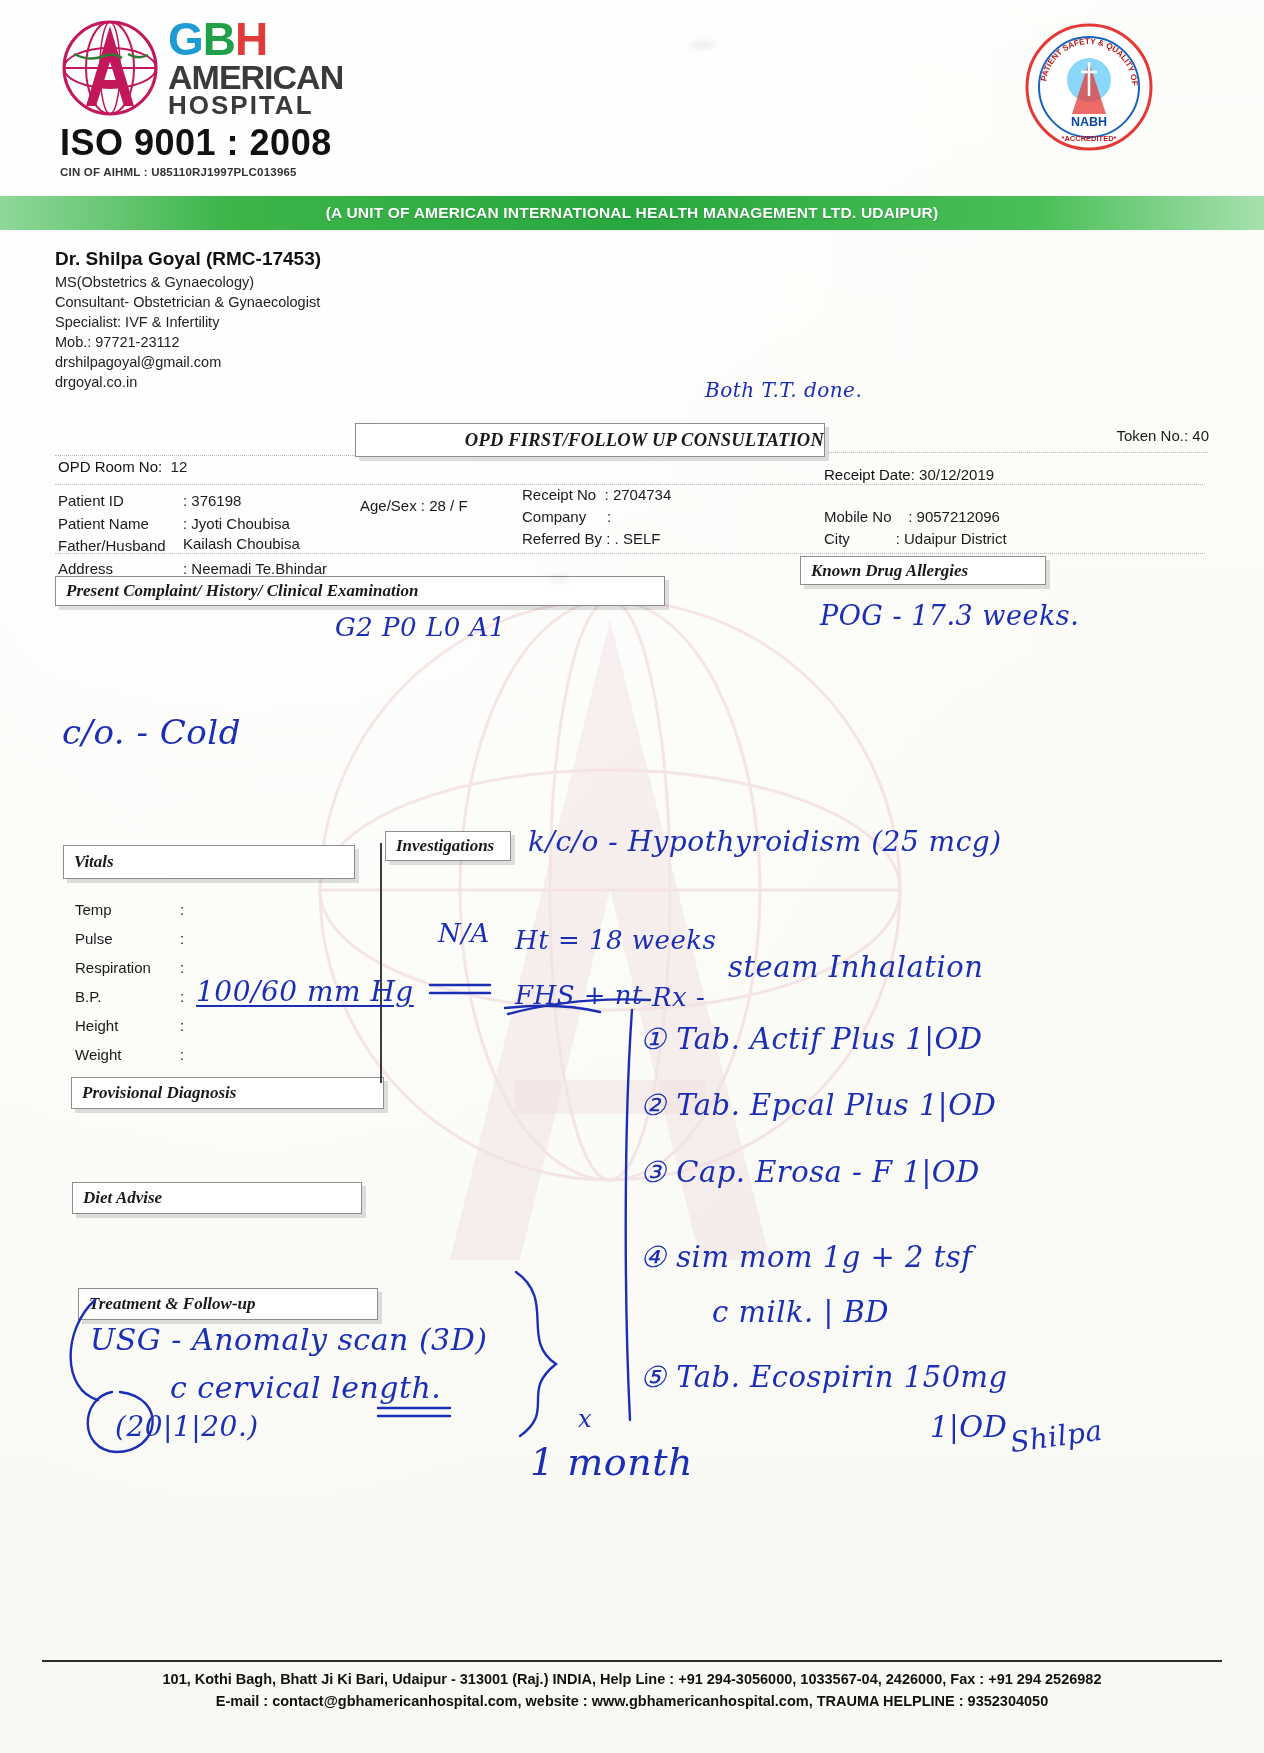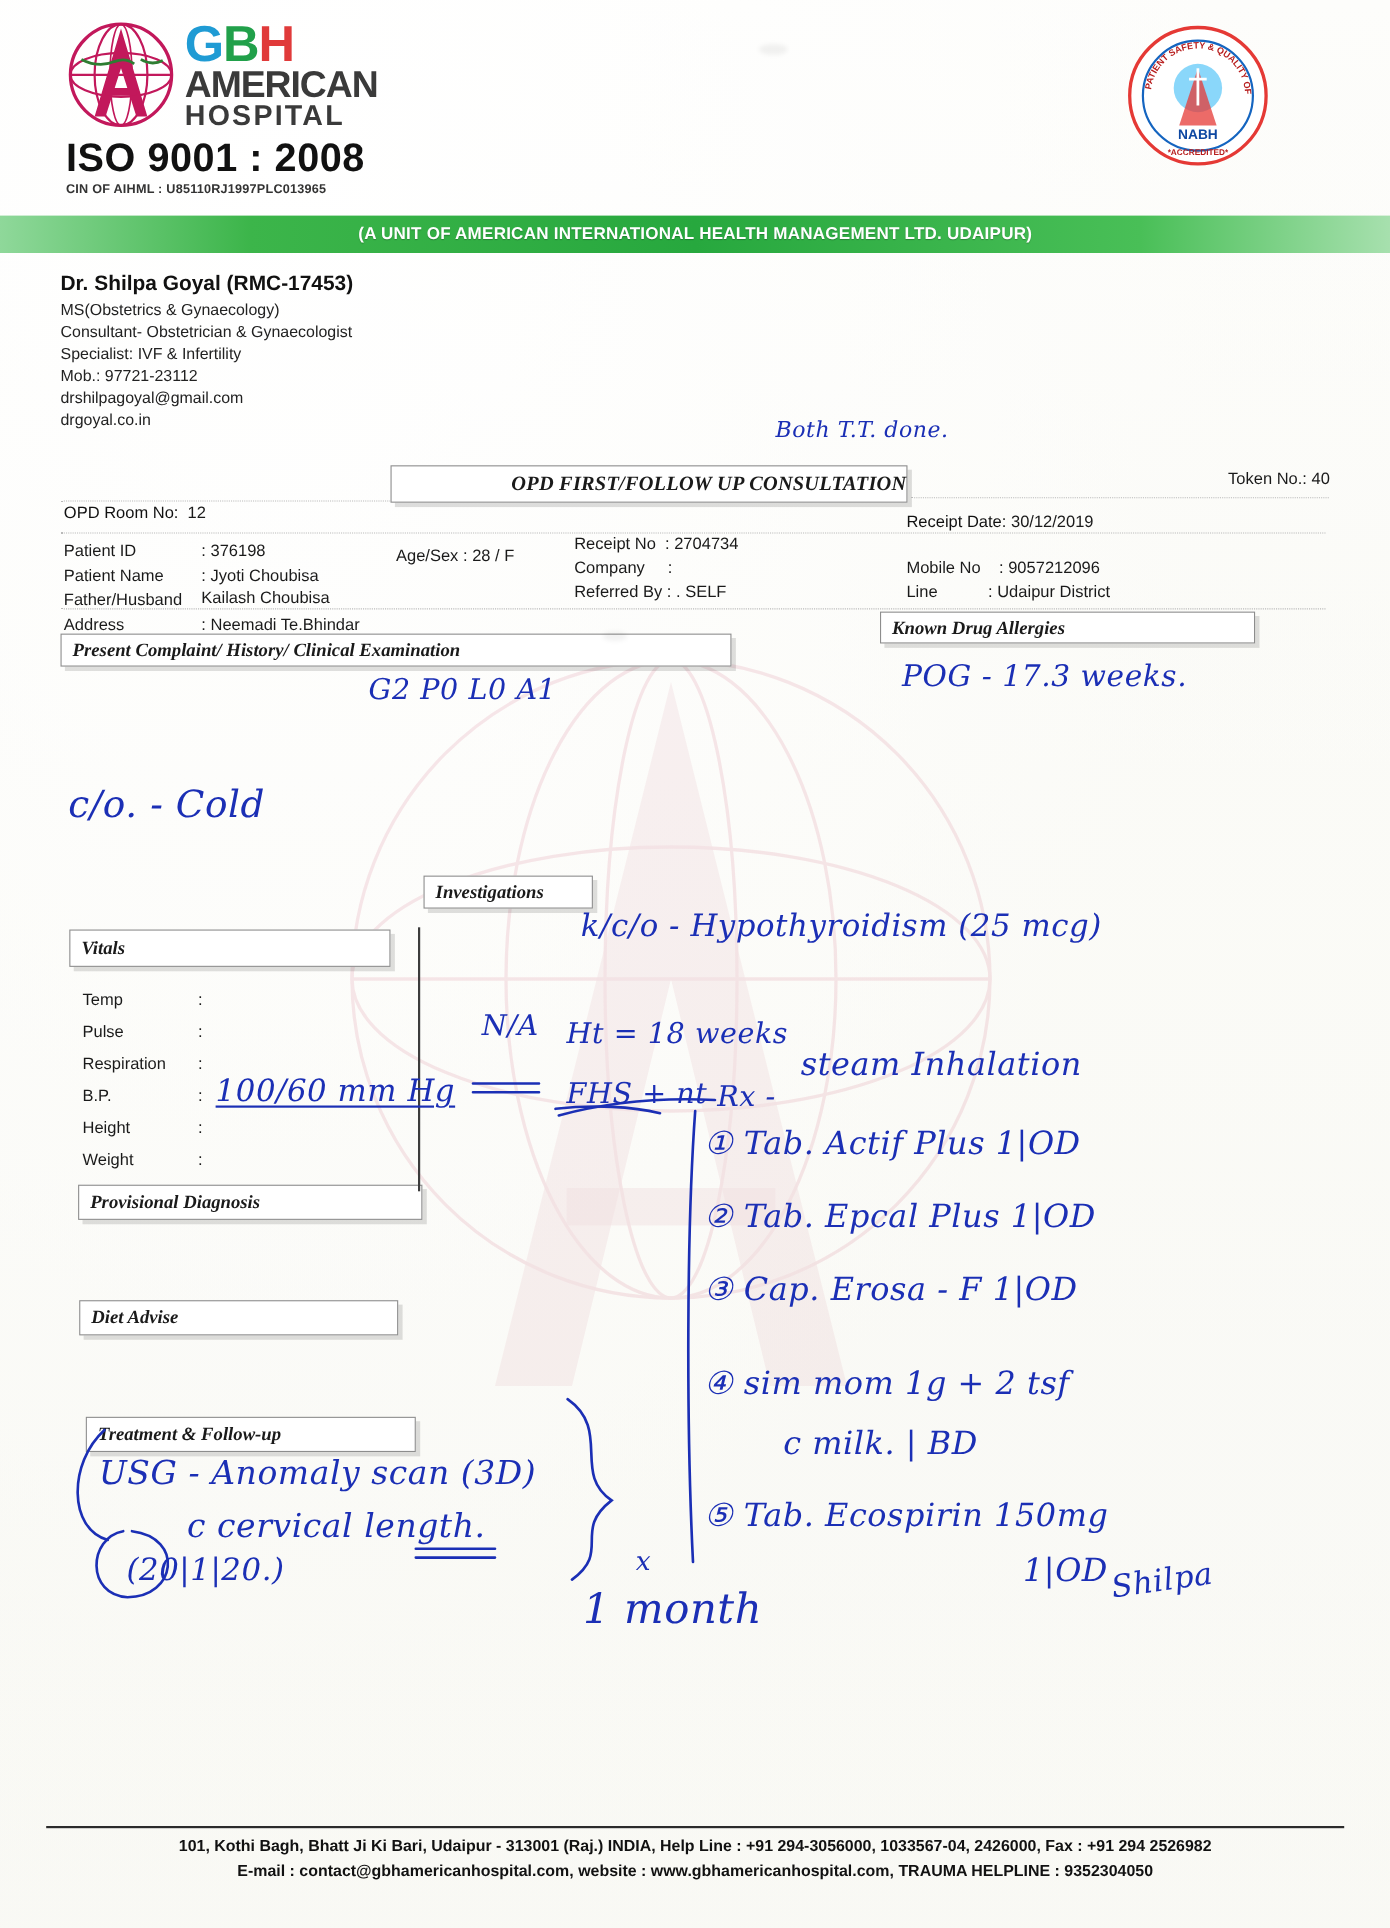--- a/index.html
+++ b/index.html
@@ -227,37 +227,37 @@
 <div class="field" style="left:522px; top:530px;">
   <span>Referred By</span>
   <span>: . SELF</span>
 </div>
 
 <div class="field" style="left:824px; top:508px;">
   <span>Mobile No</span>
   &nbsp;&nbsp;&nbsp;<span>: 9057212096</span>
 </div>
 <div class="field" style="left:824px; top:530px;">
-  <span>Line</span>
+  <span>City</span>
   &nbsp;&nbsp;&nbsp;&nbsp;&nbsp;&nbsp;&nbsp;&nbsp;&nbsp;&nbsp;<span>: Udaipur District</span>
 </div>
 
 <div class="sec-box" style="left:55px; top:576px; width:610px; height:30px;">
   <span>Present Complaint/ History/ Clinical Examination</span>
 </div>
 
-<div class="sec-box" style="left:800px; top:556px; width:341px; height:29px;">
+<div class="sec-box" style="left:800px; top:556px; width:246px; height:29px;">
   <span>Known Drug Allergies</span>
 </div>
 
 <div class="sec-box" style="left:63px; top:845px; width:292px; height:34px;">
   <span>Vitals</span>
 </div>
 
-<div class="sec-box" style="left:385px; top:796px; width:154px; height:30px;">
+<div class="sec-box" style="left:385px; top:831px; width:126px; height:30px;">
   <span>Investigations</span>
 </div>
 
 <div class="sec-box" style="left:71px; top:1077px; width:313px; height:32px;">
   <span>Provisional Diagnosis</span>
 </div>
 
 <div class="sec-box" style="left:72px; top:1182px; width:290px; height:32px;">
   <span>Diet Advise</span>
 </div>

